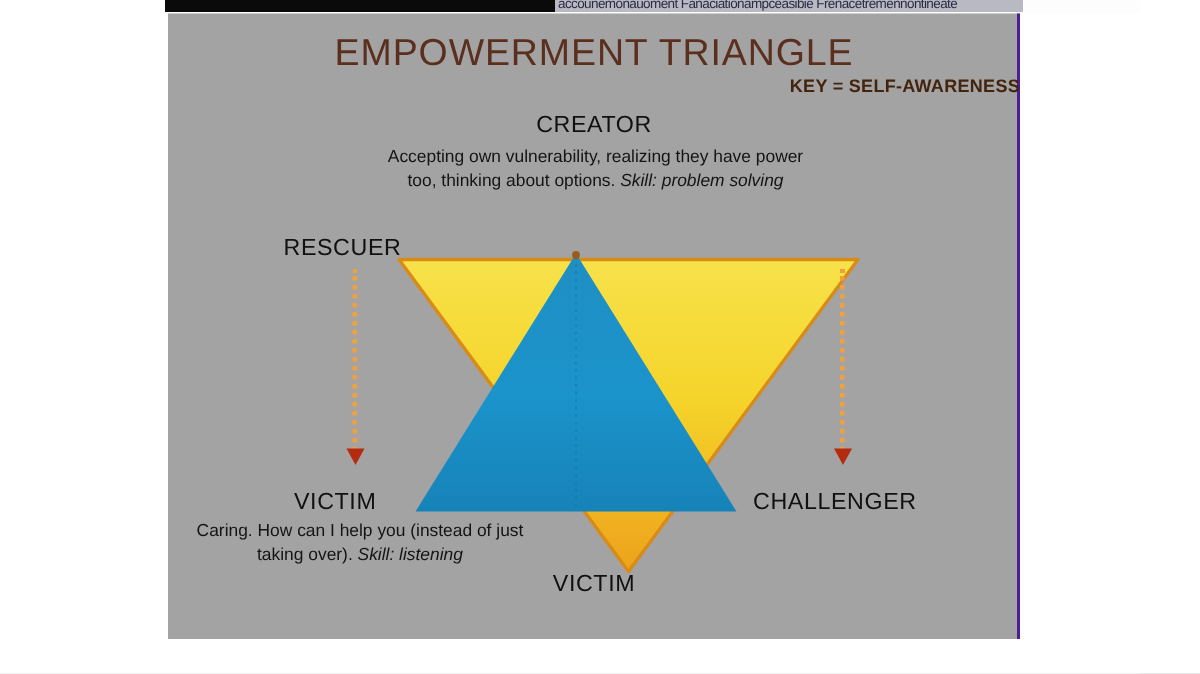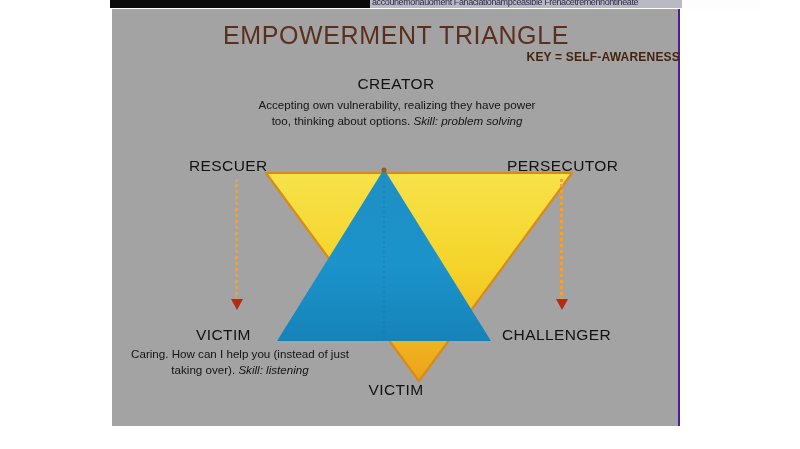--- a/index.html
+++ b/index.html
@@ -191,21 +191,20 @@
       <div class="stem"></div>
       <div class="head"></div>
     </div>
     <div class="arrow right">
       <div class="stem"></div>
       <div class="head"></div>
     </div>
 
     <div class="role creator">CREATOR</div>
     <div class="role rescuer">RESCUER</div>
-    <div class="role persecutor">PERSECUTOR</div>
     <div class="role coach">VICTIM</div>
     <div class="role challenger">CHALLENGER</div>
     <div class="role victim">VICTIM</div>
 
     <div class="desc creator-d"><span>Accepting own vulnerability, realizing they have power too, thinking about options. </span><i>Skill: problem solving</i></div>
 
     <div class="desc coach-d"><span>Caring. How can I help you (instead of just taking over). </span><i>Skill: listening</i></div>
 
 
   </div>

